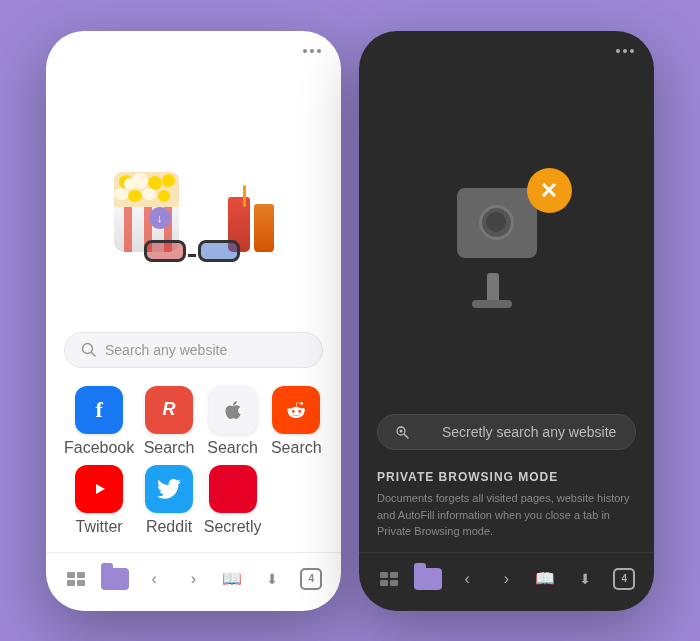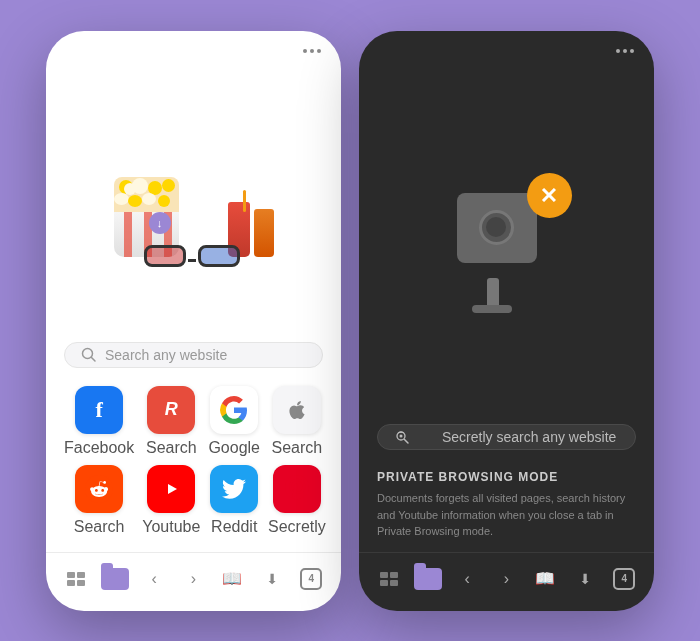--- a/index.html
+++ b/index.html
@@ -303,21 +303,21 @@
       left: 45px;
       width: 40px;
       height: 8px;
       background: #666;
       border-radius: 4px;
     }
 
     
     .search-bar {
       margin: 8px 18px;
-      height: 26px;
+      height: 36px;
       border-radius: 22px;
       display: flex;
       align-items: center;
       padding: 0 16px;
       gap: 8px;
     }
 
     .search-bar-light {
       background: #f5f5f7;
       border: 1px solid #e5e5e5;
@@ -565,31 +565,20 @@
         <div class="shortcut-item">
           <div class="shortcut-icon icon-facebook">f</div>
           <span class="shortcut-label">Facebook</span>
         </div>
 
         <div class="shortcut-item">
           <div class="shortcut-icon icon-readdle">R</div>
           <span class="shortcut-label">Search</span>
         </div>
 
-        <div class="shortcut-item">
-          <div class="shortcut-icon icon-google">
-            <svg width="28" height="28" viewBox="0 0 28 28">
-              <path d="M27 14.3c0-1-.1-2-.3-2.9H14v5.5h7.3a6.3 6.3 0 01-2.7 4.1v3.4h4.4c2.6-2.4 4-5.9 4-10.1z" fill="#4285F4"></path>
-              <path d="M14 28c3.6 0 6.7-1.2 8.9-3.2l-4.4-3.4c-1.2.8-2.8 1.3-4.5 1.3-3.5 0-6.4-2.3-7.5-5.5H2v3.5A13.9 13.9 0 0014 28z" fill="#34A853"></path>
-              <path d="M6.5 17.2A8.4 8.4 0 016 14c0-1.1.2-2.2.5-3.2V7.3H2A14 14 0 000 14a14 14 0 002 6.7l4.5-3.5z" fill="#FBBC05"></path>
-              <path d="M14 5.6c2 0 3.7.7 5.1 2l3.8-3.8A14 14 0 0014 0 13.9 13.9 0 002 7.3l4.5 3.5C7.6 7.9 10.5 5.6 14 5.6z" fill="#EA4335"></path>
-            </svg>
-          </div>
-          <span class="shortcut-label">Google</span>
-        </div>
 
         <div class="shortcut-item">
           <div class="shortcut-icon icon-apple">
             <svg width="24" height="24" viewBox="0 0 24 24" fill="#888">
               <path d="M17.05 20.28c-.98.95-2.05.8-3.08.35-1.09-.46-2.09-.48-3.24 0-1.44.62-2.2.44-3.06-.35C2.79 15.25 3.51 7.7 9.05 7.4c1.35.07 2.29.74 3.08.8 1.18-.24 2.31-.93 3.57-.84 1.51.12 2.65.72 3.4 1.8-3.12 1.87-2.38 5.98.48 7.13-.57 1.39-1.32 2.76-2.54 3.99zM12.03 7.25c-.15-2.23 1.66-4.07 3.74-4.25.29 2.58-2.34 4.5-3.74 4.25z"></path>
             </svg>
           </div>
           <span class="shortcut-label">Search</span>
         </div>
 
@@ -603,21 +592,21 @@
           <span class="shortcut-label">Search</span>
         </div>
 
         <div class="shortcut-item">
           <div class="shortcut-icon icon-youtube">
             <svg width="28" height="20" viewBox="0 0 28 20" fill="none">
               <rect width="28" height="20" rx="4" fill="#FF0000"></rect>
               <polygon points="11,5 11,15 20,10" fill="white"></polygon>
             </svg>
           </div>
-          <span class="shortcut-label">Youtube</span>
+          <span class="shortcut-label">Twitter</span>
         </div>
 
         <div class="shortcut-item">
           <div class="shortcut-icon icon-twitter">
             <svg width="24" height="20" viewBox="0 0 24 20" fill="white">
               <path d="M24 2.4a10 10 0 01-2.8.8A5 5 0 0023.4.4a10 10 0 01-3.1 1.2A5 5 0 0016.6 0c-2.7 0-5 2.2-5 5 0 .4 0 .8.1 1.1A14.1 14.1 0 011.6.9 5 5 0 00.9 3.4c0 1.7.9 3.3 2.2 4.2a5 5 0 01-2.2-.6v.1c0 2.4 1.7 4.4 4 4.9a5 5 0 01-2.2.1 5 5 0 004.6 3.4 10 10 0 01-6.1 2.1c-.4 0-.8 0-1.2-.1a14.1 14.1 0 007.5 2.2c9 0 13.9-7.5 13.9-14v-.6A10 10 0 0024 2.4z"></path>
             </svg>
           </div>
           <span class="shortcut-label">Reddit</span>
         </div>
@@ -696,21 +685,21 @@
           <circle cx="7" cy="7" r="4" stroke="#bbb" stroke-width="1.3"></circle>
           <path d="M4 4 Q7 2 10 4" stroke="#bbb" stroke-width="1" fill="none"></path>
           <line x1="10.5" y1="10.5" x2="14" y2="14" stroke="#bbb" stroke-width="1.5" stroke-linecap="round"></line>
           <circle cx="7" cy="7" r="1.5" fill="#bbb"></circle>
         </svg>
         <span class="search-text search-text-dark">Secretly search any website</span>
       </div>
 
       <div class="private-info">
         <div class="private-title">PRIVATE BROWSING MODE</div>
-        <div class="private-desc">Documents forgets all visited pages, search history and Youtube information when you close a tab in Private Browsing mode.</div>
+        <div class="private-desc">Documents forgets all visited pages, website history and AutoFill information when you close a tab in Private Browsing mode.</div>
       </div>
 
       <div class="bottom-toolbar bottom-toolbar-dark" style="margin-top: auto;">
         <div class="toolbar-item">
           <div class="tab-grid-icon">
             <div class="tab-grid-cell" style="background:#777;"></div>
             <div class="tab-grid-cell" style="background:#777;"></div>
             <div class="tab-grid-cell" style="background:#777;"></div>
             <div class="tab-grid-cell" style="background:#777;"></div>
           </div>

